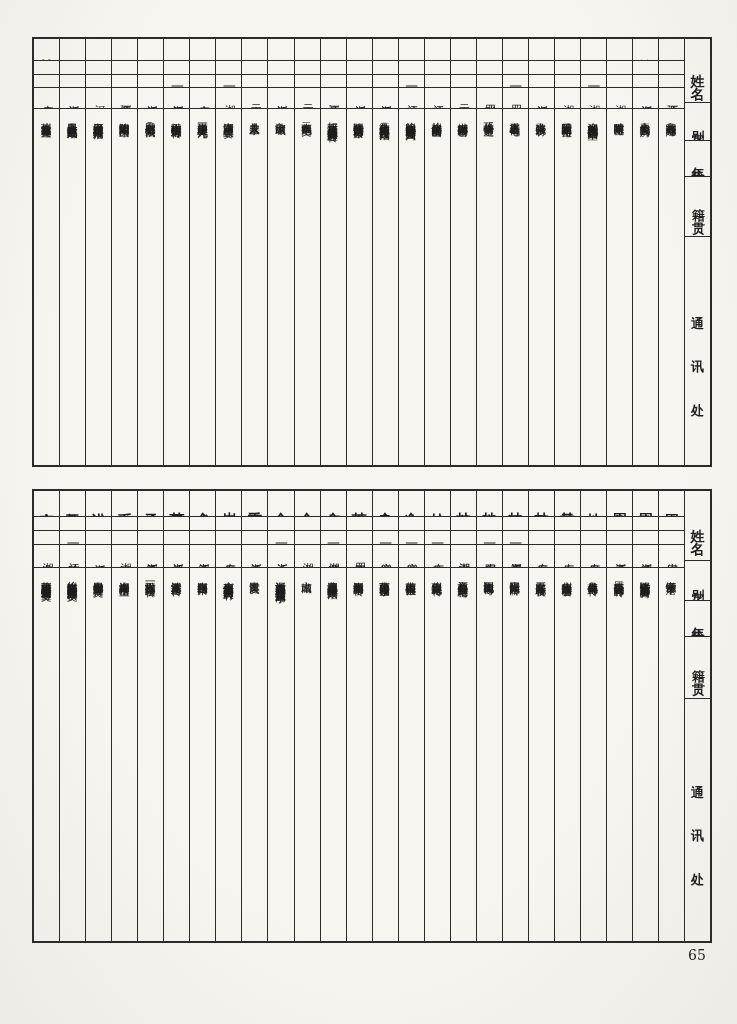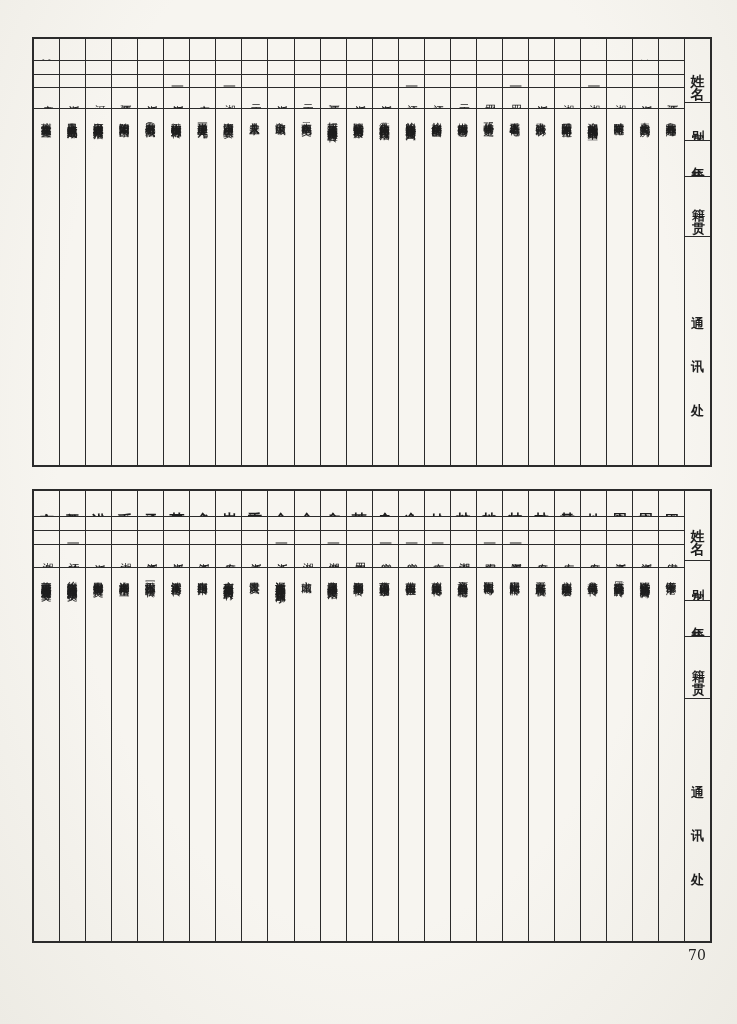--- a/index.html
+++ b/index.html
@@ -991,14 +991,14 @@
           <span>二五</span>
         </div>
     <div class="cell origin">
           <span>湖北黄梅</span>
         </div>
     <div class="cell address">
           <span>黄梅城内洪万发号转下新镇洪安和泰宝号交</span>
         </div>
   </div>
 </section>
-  <div class="pageno">70</div>
+  <div class="pageno">65</div>
 </div>
 
 </body></html>

